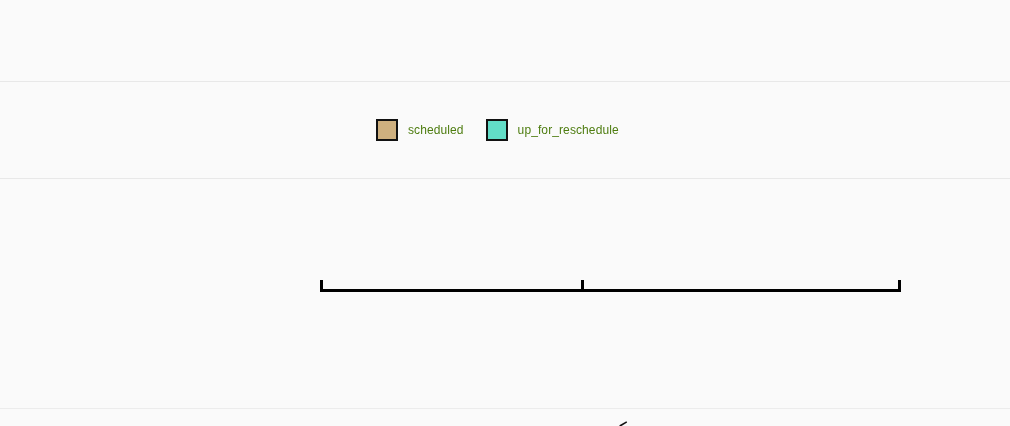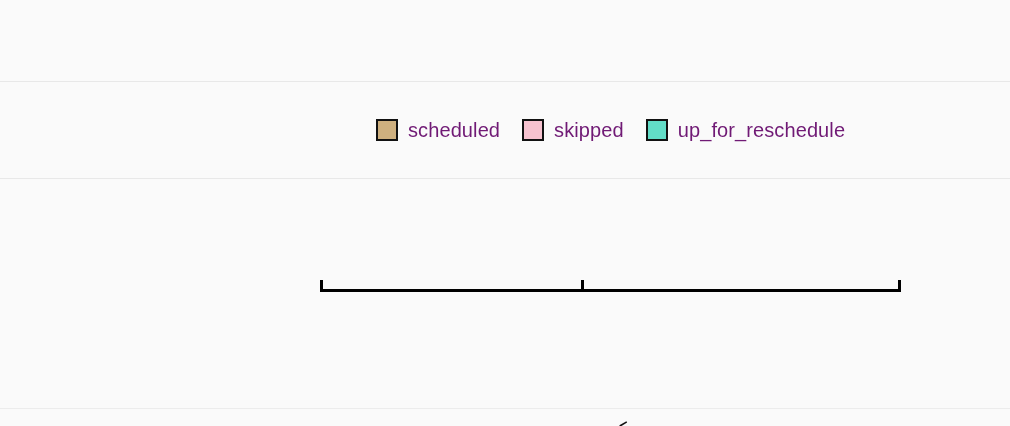--- a/index.html
+++ b/index.html
@@ -54,22 +54,22 @@
   }
   .legend-swatch {
     width: 22px;
     height: 22px;
     border: 2px solid #111111;
     box-sizing: border-box;
     flex: 0 0 auto;
   }
   .legend-label {
     margin-left: 10px;
-    font-size: 20px;
-    color: #701a75;
+    font-size: 12px;
+    color: #4d7c0f;
     line-height: 1;
     letter-spacing: 0.1px;
   }
 
   
   #plot {
     position: absolute;
     top: 178px;
     left: 0;
     width: 1010px;
@@ -123,24 +123,20 @@
   <div class="divider d1"></div>
   <div class="divider d2"></div>
   <div class="divider d3"></div>
 
   <div id="legend">
       <div class="legend-item">
         <span class="legend-swatch" style="background: rgb(206, 176, 127);"></span>
         <span class="legend-label">scheduled</span>
       </div>
       <div class="legend-item">
-        <span class="legend-swatch" style="background: rgb(246, 194, 207);"></span>
-        <span class="legend-label">skipped</span>
-      </div>
-      <div class="legend-item">
         <span class="legend-swatch" style="background: rgb(98, 221, 199);"></span>
         <span class="legend-label">up_for_reschedule</span>
       </div>
     </div>
 
   <div id="plot">
 
     <div id="axis">
       <div class="axis-line"></div>
       <div class="axis-tick t-start"></div>

